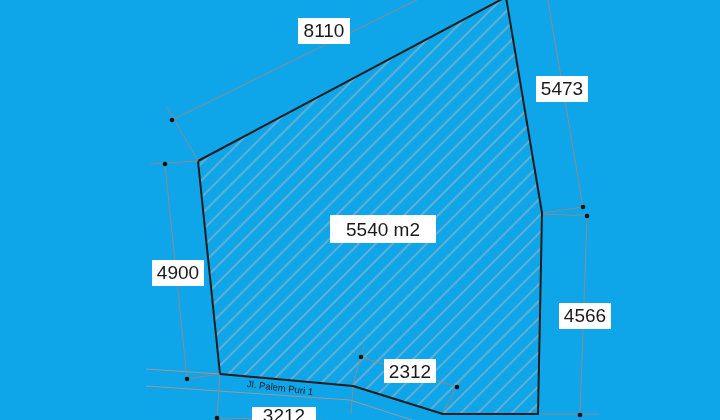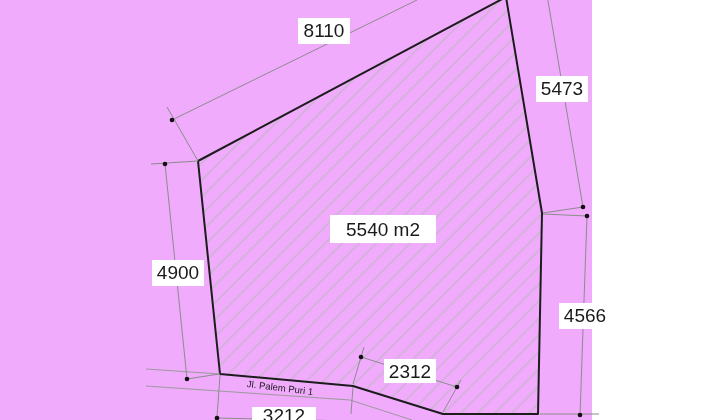--- a/index.html
+++ b/index.html
@@ -6,23 +6,23 @@
     margin: 0;
     padding: 0;
     width: 720px;
     height: 420px;
     background: #ffffff;
     overflow: hidden;
     font-family: "Liberation Sans", sans-serif;
   }
   #stage {
     position: relative;
-    width: 592px;
+    width: 720px;
     height: 420px;
-    background: #f0abfc;
+    background: #0ea5e9;
     text-decoration: underline;
   }
   svg { display: block; }
   .dim-text {
     font-family: "Liberation Sans", sans-serif;
     font-size: 19px;
     fill: #1a1a1a;
   }
   .area-text {
     font-family: "Liberation Sans", sans-serif;

